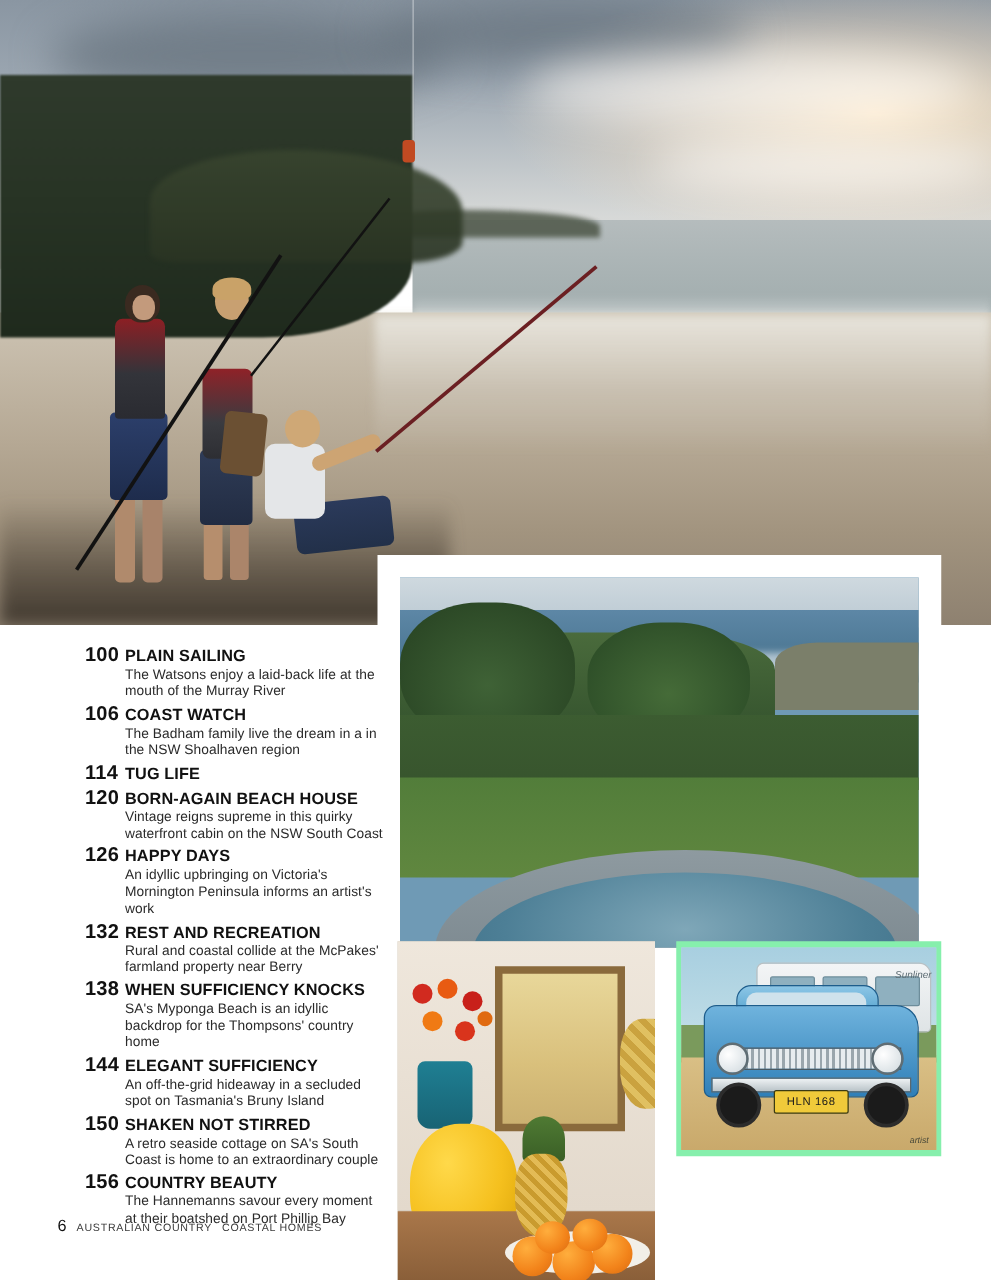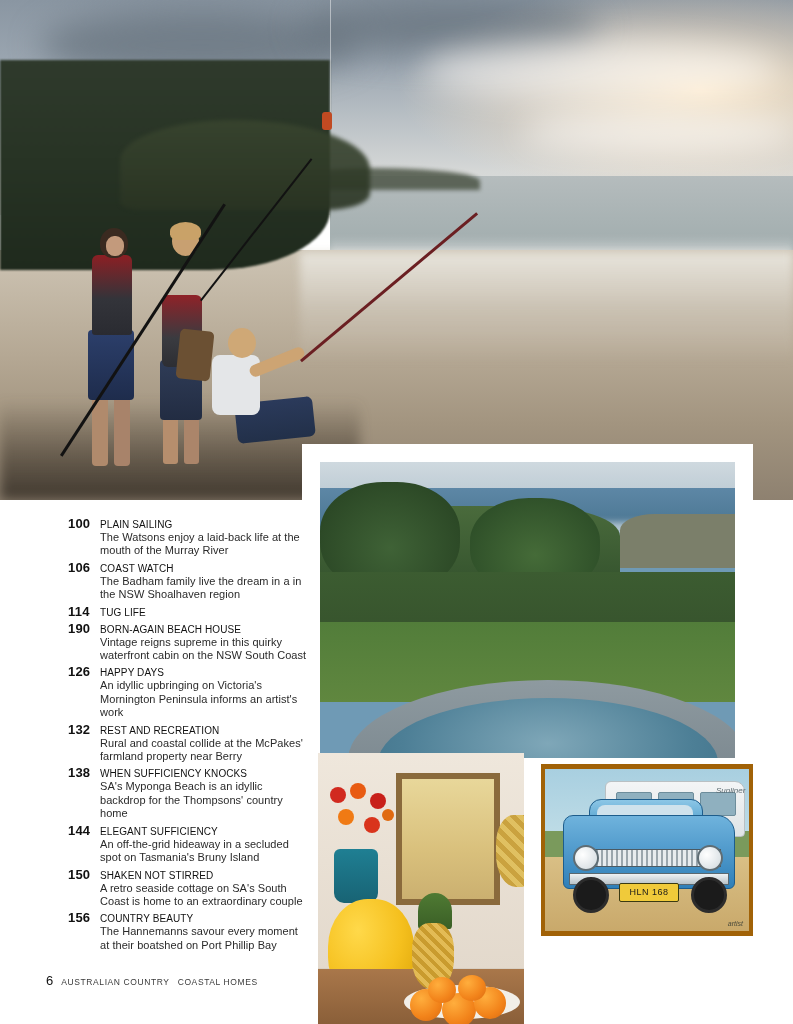--- a/index.html
+++ b/index.html
@@ -155,23 +155,22 @@
   .int-plate { position:absolute; left:86px; top:232px; width:116px; height:34px; background:#f2efe8; border-radius:50%; }
   .int-pineapple { position:absolute; left:94px; top:170px; width:42px; height:66px; background: repeating-linear-gradient(45deg,#c99b2e 0 4px,#e3bb55 4px 8px); border-radius:40% 40% 45% 45%; }
   .int-pine-leaves { position:absolute; left:100px; top:140px; width:34px; height:36px; background: linear-gradient(#4f7a33,#3a5f26); border-radius:50% 50% 10% 10%; }
   .orange { position:absolute; border-radius:50%; background: radial-gradient(circle at 35% 30%, #ffae3d 0%, #f2831a 60%, #d96a10 100%); }
 
   
   .car-photo {
     position: absolute;
     left: 541px; top: 753px;
     width: 212px; height: 172px;
-    background: #a16207;
+    background: #86efac;
     overflow: hidden;
-    margin-top: 11px;
   }
   .car-art { position:absolute; left:4px; top:5px; width:204px; height:162px; background: linear-gradient(#bcd9e4 0%, #cfe4ea 45%, #e6c98f 46%, #dcb96f 100%); }
   .car-sky { position:absolute; left:0; top:0; width:204px; height:86px; background: linear-gradient(#a8cfe0,#c5e0e8); }
   .car-hill { position:absolute; left:0; top:62px; width:204px; height:30px; background:#7a9a5c; }
   .car-road { position:absolute; left:0; top:88px; width:204px; height:74px; background: linear-gradient(#d9bf85,#c9a96b); }
   .caravan { position:absolute; left:60px; top:12px; width:138px; height:54px; background: linear-gradient(#f3f5f6,#dfe4e6); border-radius:6px 10px 4px 4px; border:1px solid #b9c0c3; }
   .caravan-window { position:absolute; top:10px; height:22px; background:#8fb0bf; border:1px solid #6d8d9b; border-radius:2px; }
   .car-body { position:absolute; left:18px; top:46px; width:170px; height:72px; background: linear-gradient(#6fb3dd,#2f7fb8); border-radius:10px 18px 6px 6px; border:1px solid #1d5d8c; }
   .car-roof { position:absolute; left:44px; top:30px; width:112px; height:26px; background: linear-gradient(#8cc6e6,#4f9ecb); border-radius:12px 12px 0 0; border:1px solid #1d5d8c; }
   .car-wind { position:absolute; left:52px; top:36px; width:96px; height:18px; background:#cfe2ec; border-radius:8px 8px 0 0; }
@@ -190,28 +189,28 @@
     width: 250px;
   }
   .entry { margin-bottom: 2px; }
   .entry-head {
     display: flex;
     align-items: baseline;
   }
   .pg {
     width: 32px;
     flex: 0 0 32px;
-    font-size: 13px;
+    font-size: 16px;
     font-weight: bold;
     color: #111111;
     letter-spacing: 0.2px;
   }
   .ttl {
-    font-size: 10px;
-    font-weight: normal;
+    font-size: 13px;
+    font-weight: bold;
     color: #111111;
     letter-spacing: 0.1px;
   }
   .desc {
     margin-left: 32px;
     font-size: 11px;
     line-height: 13.4px;
     color: #2a2a2a;
     letter-spacing: 0.05px;
     max-width: 210px;
@@ -379,21 +378,21 @@
 
     <div class="entry">
       <div class="entry-head">
         <span class="pg">114</span>
         <span class="ttl">TUG LIFE</span>
       </div>
     </div>
 
     <div class="entry">
       <div class="entry-head">
-        <span class="pg">190</span>
+        <span class="pg">120</span>
         <span class="ttl">BORN-AGAIN BEACH HOUSE</span>
       </div>
       <div class="desc">Vintage reigns supreme in this quirky waterfront cabin on the NSW South Coast</div>
     </div>
 
     <div class="entry">
       <div class="entry-head">
         <span class="pg">126</span>
         <span class="ttl">HAPPY DAYS</span>
       </div>

